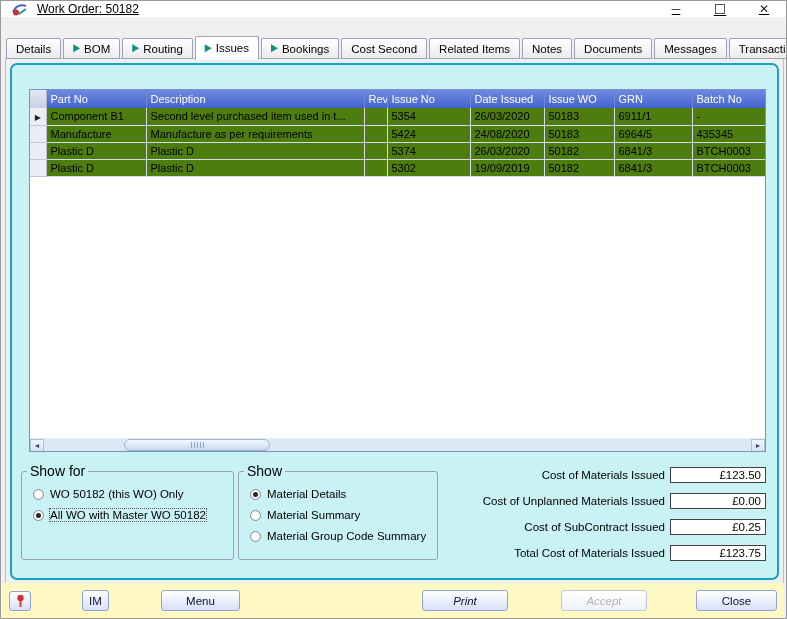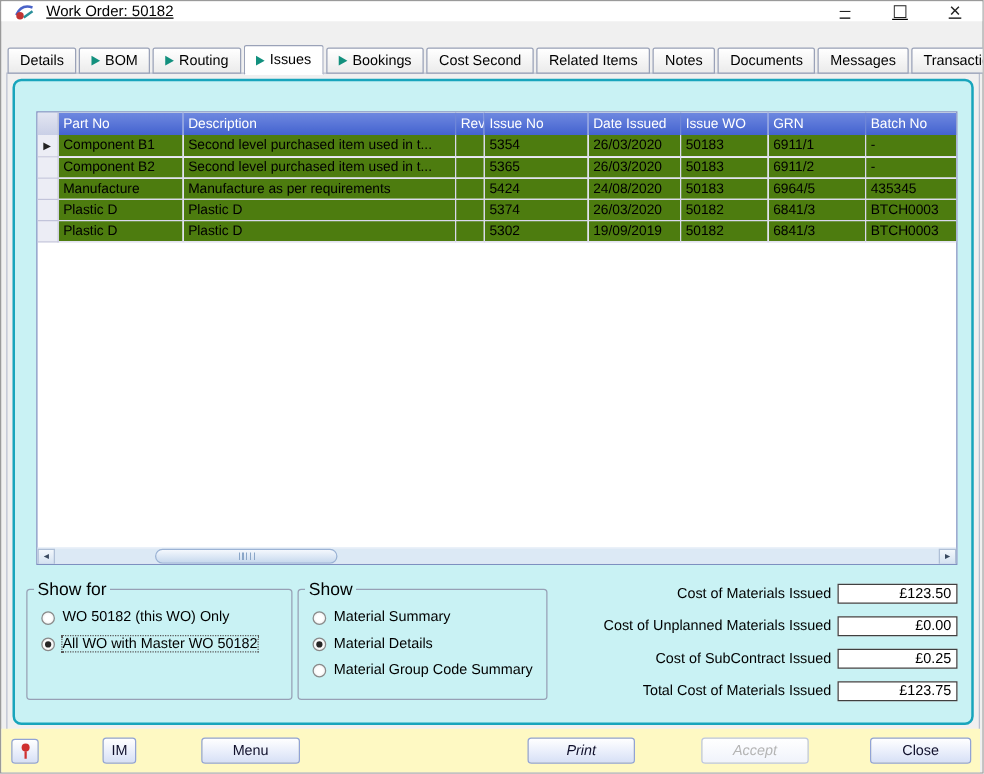--- a/index.html
+++ b/index.html
@@ -314,31 +314,20 @@
               <td>Second level purchased item used in t...</td>
               <td></td>
               <td>5354</td>
               <td>26/03/2020</td>
               <td>50183</td>
               <td>6911/1</td>
               <td>-</td>
             </tr>
             <tr>
               <td class="sel"></td>
-              <td>Component B2</td>
-              <td>Second level purchased item used in t...</td>
-              <td></td>
-              <td>5365</td>
-              <td>26/03/2020</td>
-              <td>50183</td>
-              <td>6911/2</td>
-              <td>-</td>
-            </tr>
-            <tr>
-              <td class="sel"></td>
               <td>Manufacture</td>
               <td>Manufacture as per requirements</td>
               <td></td>
               <td>5424</td>
               <td>24/08/2020</td>
               <td>50183</td>
               <td>6964/5</td>
               <td>435345</td>
             </tr>
             <tr>
@@ -388,27 +377,27 @@
           <span class="rlabel">WO 50182 (this WO) Only</span>
         </div>
         <div class="option checked">
           <span class="radio"></span>
           <span class="rlabel">All WO with Master WO 50182</span>
         </div>
       </fieldset>
 
       <fieldset class="group group-show">
         <legend>Show</legend>
+        <div class="option checked">
+          <span class="radio"></span>
+          <span class="rlabel">Material Details</span>
+        </div>
         <div class="option">
           <span class="radio"></span>
           <span class="rlabel">Material Summary</span>
-        </div>
-        <div class="option checked">
-          <span class="radio"></span>
-          <span class="rlabel">Material Details</span>
         </div>
         <div class="option">
           <span class="radio"></span>
           <span class="rlabel">Material Group Code Summary</span>
         </div>
       </fieldset>
 
       <div class="costs">
         <div class="cost-row">
           <span class="cost-label">Cost of Materials Issued</span>

